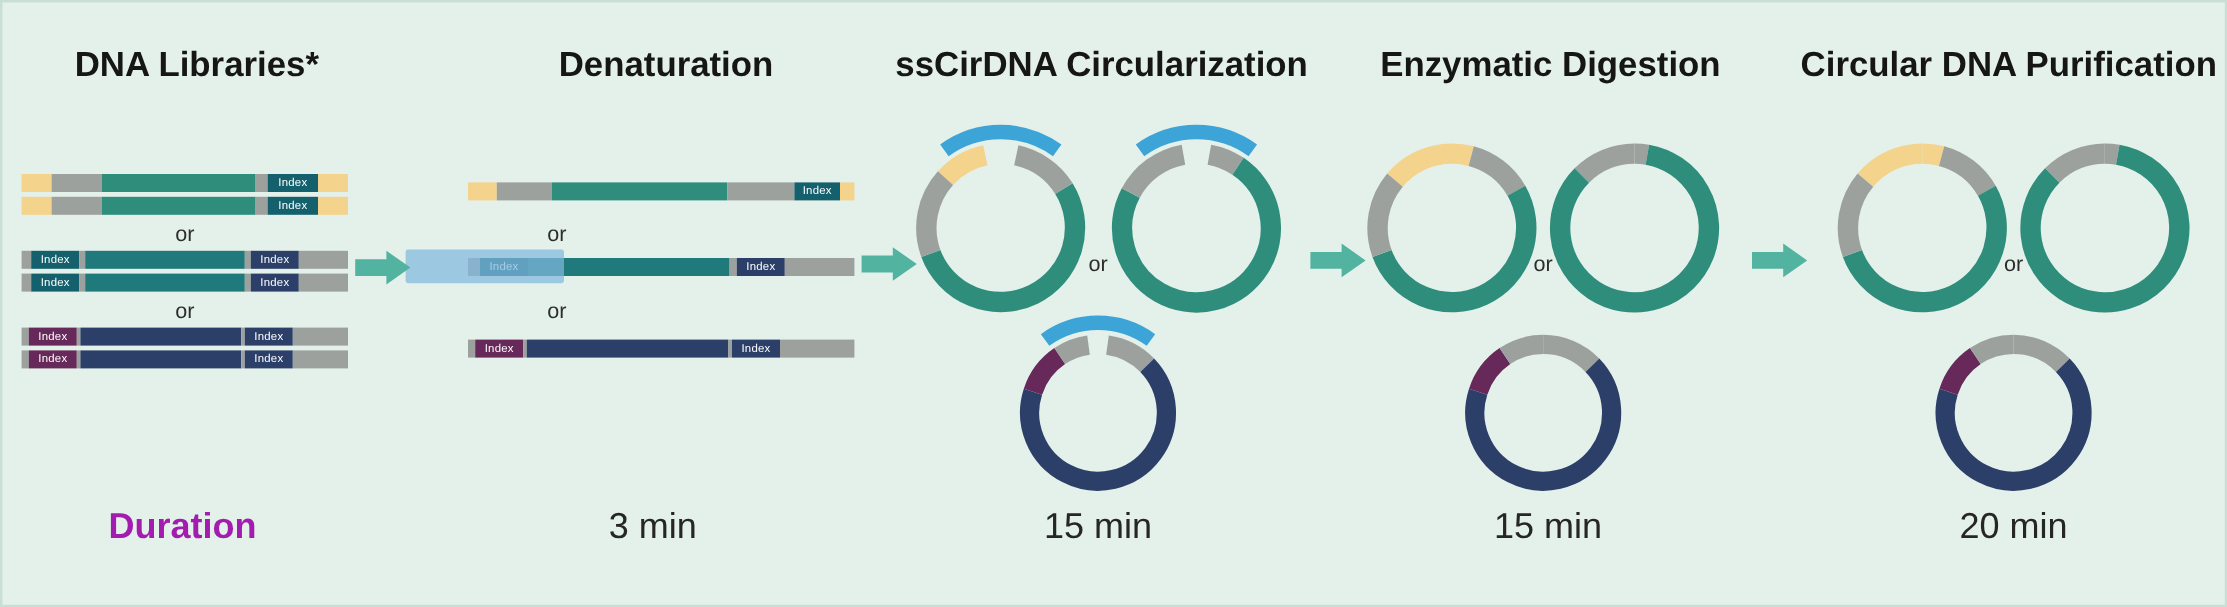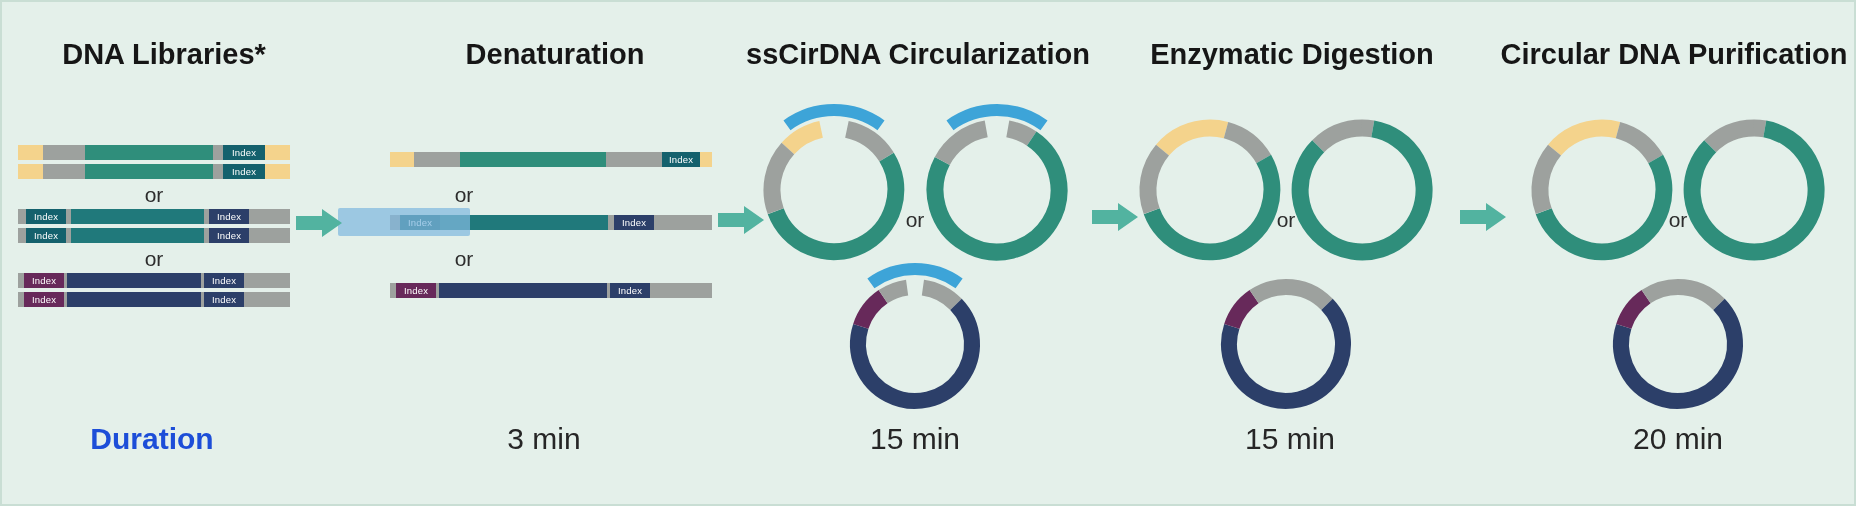--- a/index.html
+++ b/index.html
@@ -13,24 +13,24 @@
     color:#1a1a1a;
   }
   .title{
     position:absolute;top:36px;transform:translateX(-50%);
     font-size:29px;font-weight:700;white-space:nowrap;color:#161616;
   }
   .duration{
     position:absolute;top:420px;transform:translateX(-50%);
     font-size:30px;font-weight:400;color:#262626;white-space:nowrap;
   }
-  .duration.bold{font-weight:700;color:#1d4ed8;}
+  .duration.bold{font-weight:700;color:#a21caf;}
   .or{
     position:absolute;transform:translateX(-50%);
-    font-size:21px;color:#2d2d2d;line-height:22px;
+    font-size:18px;color:#2d2d2d;line-height:22px;
   }
   .bar{
     position:absolute;display:flex;height:15px;
   }
   .seg{
     height:100%;
     display:flex;align-items:center;justify-content:center;
     color:#ffffff;font-size:9.5px;letter-spacing:.2px;white-space:nowrap;
     overflow:hidden;
   }

